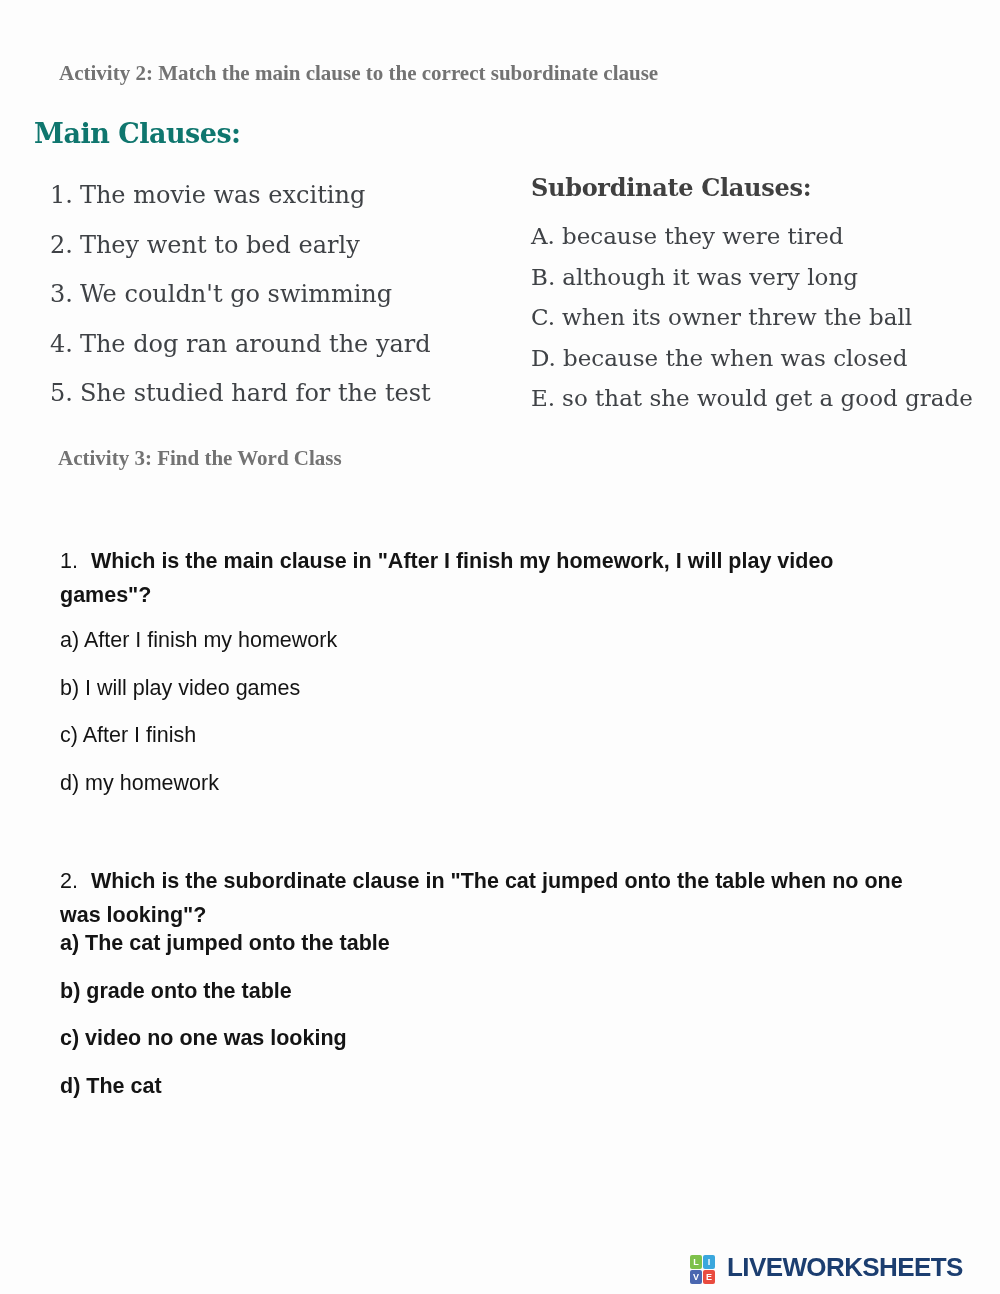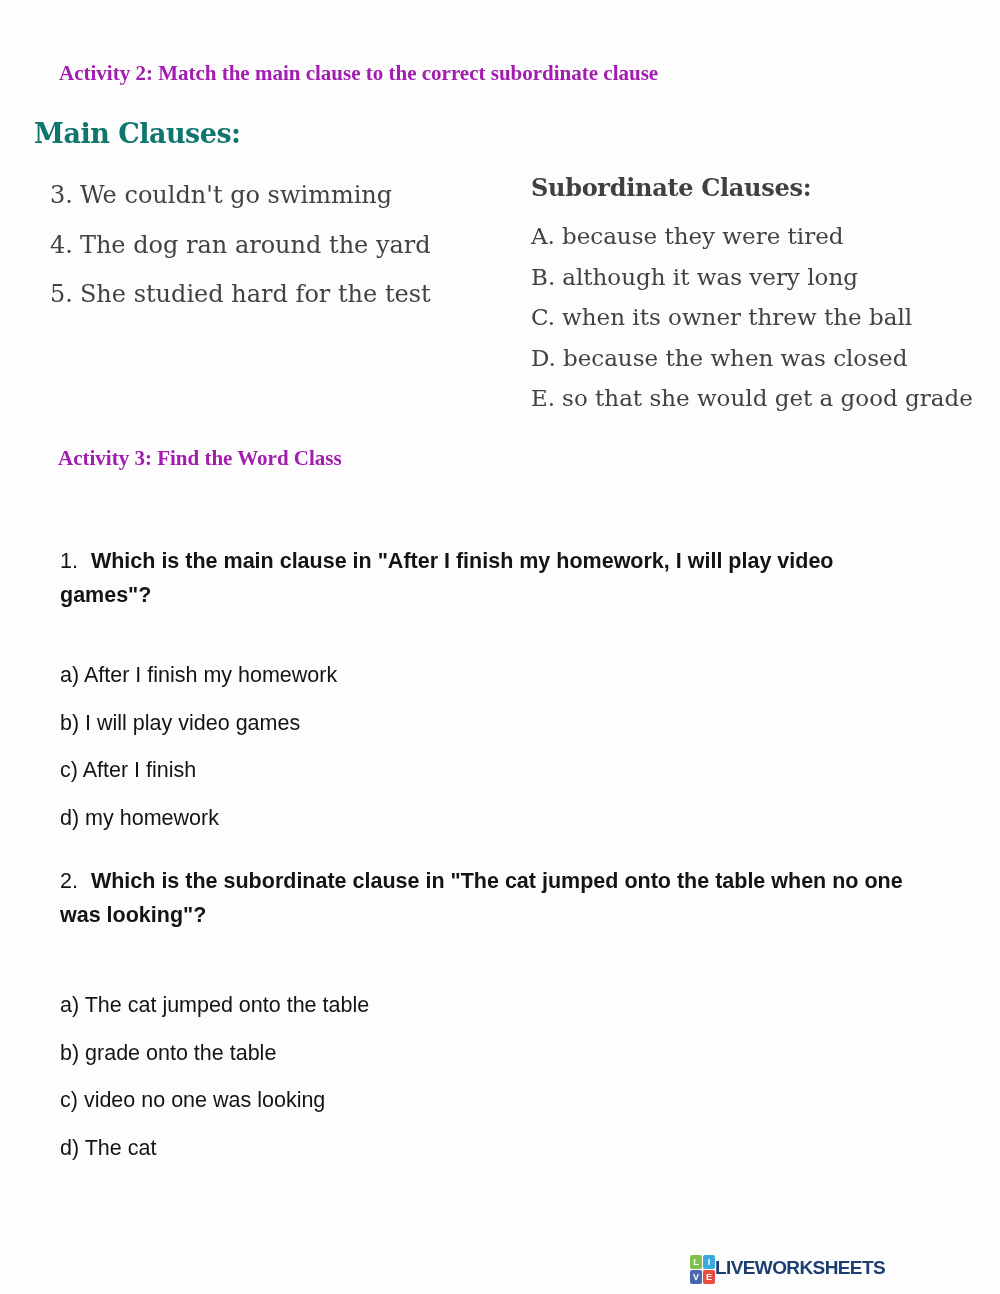--- a/index.html
+++ b/index.html
@@ -13,21 +13,21 @@
     font-family:"Liberation Serif", serif;
     overflow:hidden;
   }
 
   
   .activity-title {
     position:absolute;
     font-family:"Liberation Serif", serif;
     font-weight:bold;
     font-size:21px;
-    color:#a21caf;
+    color:#737373;
     white-space:nowrap;
   }
   #act2-title { left:59px; top:61px; }
   #act3-title { left:58px; top:446px; }
 
   
   .main-heading {
     position:absolute;
     left:34px; top:118px;
     font-family:"DejaVu Serif", serif;
@@ -75,22 +75,22 @@
   .q-num  { font-weight:normal; margin-right:13px; }
   .q-text { font-weight:bold; }
 
   .options {
     position:absolute;
     left:60px;
     font-family:"Liberation Sans", sans-serif;
     font-size:21.5px;
     color:#141414;
   }
-  #opts1 { top:662px; }
-  #opts2 { top:992px; }
+  #opts1 { top:627px; }
+  #opts2 { top:930px;font-weight:bold; }
   .option { line-height:26px; margin-bottom:21.5px; white-space:nowrap; cursor:pointer; }
 
   
   .logo {
     position:absolute;
     left:690px; top:1251px;
     display:flex;
     align-items:flex-start;
     cursor:pointer;
   }
@@ -107,38 +107,44 @@
     font-weight:bold;
     font-size:9px;
     display:flex;
     align-items:center;
     justify-content:center;
     border-radius:2px;
   }
   .logo-word {
     font-family:"Liberation Sans", sans-serif;
     font-weight:bold;
-    font-size:19px;
+    font-size:26px;
     line-height:33px;
     color:#1c3e70;
     letter-spacing:-0.6px;
-    margin-left:0;
+    margin-left:12px;
     white-space:nowrap;
   }
 </style>
 </head>
 <body>
 
 <div class="page">
 
   <div class="activity-title" id="act2-title">Activity 2: Match the main clause to the correct subordinate clause</div>
 
   <div class="main-heading">Main Clauses:</div>
 
   <div class="main-list">
+    <div class="clause-item">
+      <span class="prefix">1.</span><span>The movie was exciting</span>
+    </div>
+    <div class="clause-item">
+      <span class="prefix">2.</span><span>They went to bed early</span>
+    </div>
     <div class="clause-item">
       <span class="prefix">3.</span><span>We couldn't go swimming</span>
     </div>
     <div class="clause-item">
       <span class="prefix">4.</span><span>The dog ran around the yard</span>
     </div>
     <div class="clause-item">
       <span class="prefix">5.</span><span>She studied hard for the test</span>
     </div>
   </div>

